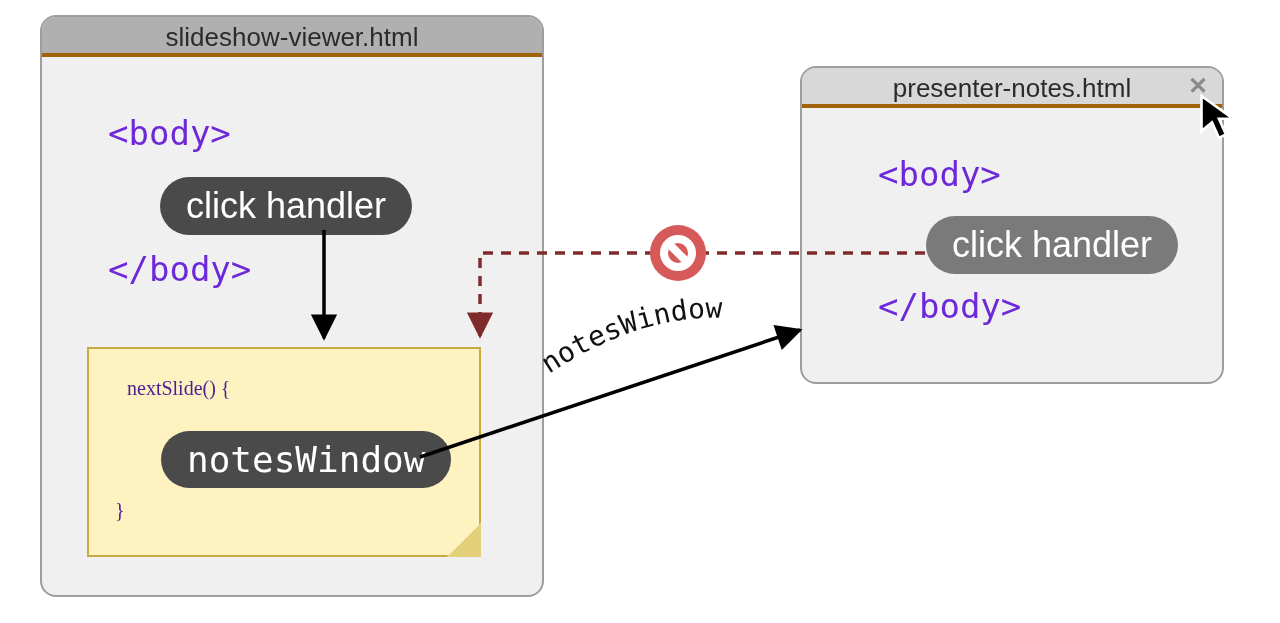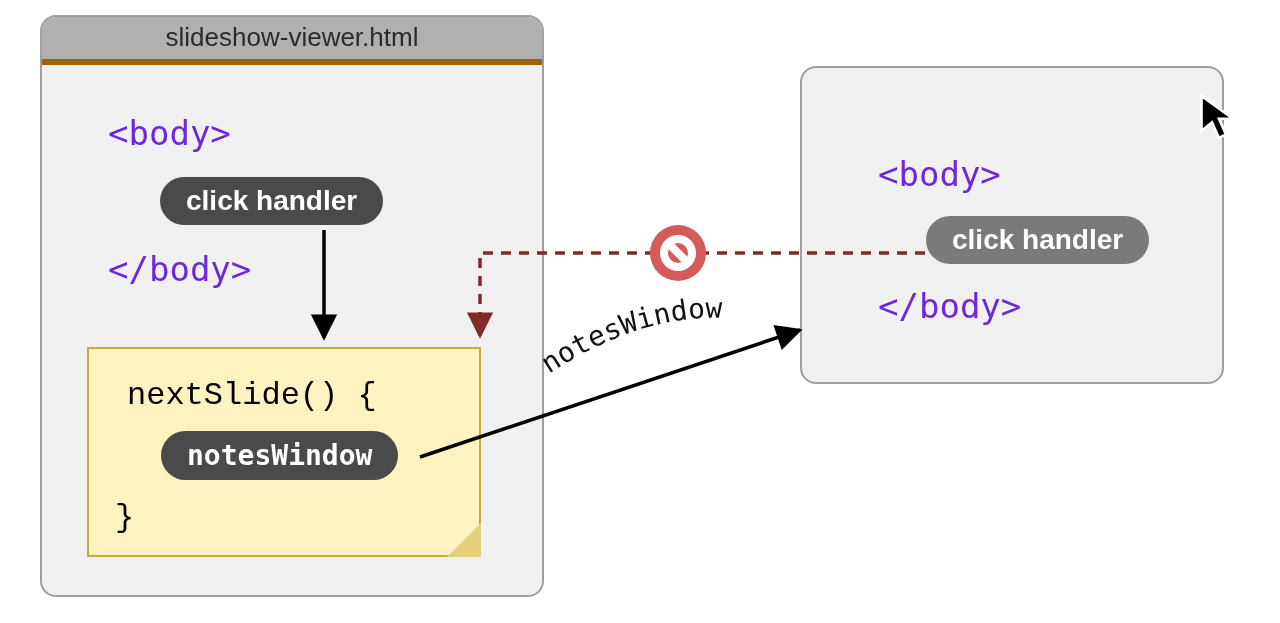--- a/index.html
+++ b/index.html
@@ -16,23 +16,23 @@
     background: #f0f0f0;
     border: 2px solid #9e9e9e;
     border-radius: 16px;
     overflow: hidden;
   }
   .titlebar {
     background: #b0b0b0;
     text-align: center;
     font-size: 26px;
     color: #2b2b2b;
-    padding: 5px 0 6px 0;
+    padding: 5px 0 0 0;
     font-weight: 400;
-    border-bottom: 6px solid #a16207;
+    border-bottom: 4px solid #a16207;
     position: relative;
   }
   .titlebar.light {
     background: #d8d8d8;
   }
   .close-x {
     position: absolute;
     right: 14px;
     top: 50%;
     transform: translateY(-50%);
@@ -46,23 +46,23 @@
     font-size: 34px;
     position: absolute;
     white-space: nowrap;
   }
   .pill {
     position: absolute;
     background: #4a4a4a;
     color: #ffffff;
     border-radius: 999px;
     padding: 8px 26px;
-    font-size: 28px;
+    font-size: 36px;
     white-space: nowrap;
-    font-weight: 700;
+    font-weight: 400;
   }
   .pill.mono {
     font-family: "SFMono-Regular", Menlo, Consolas, monospace;
   }
   .pill.light {
     background: #7a7a7a;
   }
   .sticky {
     position: absolute;
     background: #fdf2c0;
@@ -84,23 +84,23 @@
     content: "";
     position: absolute;
     right: -2px;
     bottom: -2px;
     width: 34px;
     height: 34px;
     background: #ffffff;
     clip-path: polygon(100% 0, 100% 100%, 0 100%);
   }
   .mono-code {
-    font-family: Liberation Mono, monospace;
-    color: #000000;
-    font-size: 32px;
+    font-family: Liberation Serif, serif;
+    color: #4c1d95;
+    font-size: 20px;
     position: absolute;
     white-space: nowrap;
   }
   svg.overlay {
     position: absolute;
     left: 0;
     top: 0;
     width: 1280px;
     height: 623px;
     pointer-events: none;
@@ -128,20 +128,24 @@
   <span class="code-tag" style="left:66px; top:232px;">&lt;/body&gt;</span>
 
   <div class="sticky" style="left:45px; top:330px; width:390px; height:206px;">
     <span class="mono-code" style="left:38px; top:28px;">nextSlide() {</span>
     <span class="pill mono" style="left:72px; top:82px;">notesWindow</span>
     <span class="mono-code" style="left:26px; top:150px;">}</span>
   </div>
 </div>
 
 <div class="window" style="left:800px; top:66px; width:420px; height:314px;">
+  <div class="titlebar light">
+    <span>presenter-notes.html</span>
+    <span class="close-x">✕</span>
+  </div>
   <span class="code-tag" style="left:76px; top:86px;">&lt;body&gt;</span>
   <span class="pill light" style="left:124px; top:148px;">click handler</span>
   <span class="code-tag" style="left:76px; top:218px;">&lt;/body&gt;</span>
 </div>
 
 <svg class="cursor-icon" style="left:1198px; top:92px;" viewBox="0 0 24 28">
   <path d="M2 2 L2 22 L8 17 L12 26 L16 24 L12 15 L20 15 Z" fill="#000000" stroke="#ffffff" stroke-width="1.5"></path>
 </svg>
 
 <svg class="overlay">

